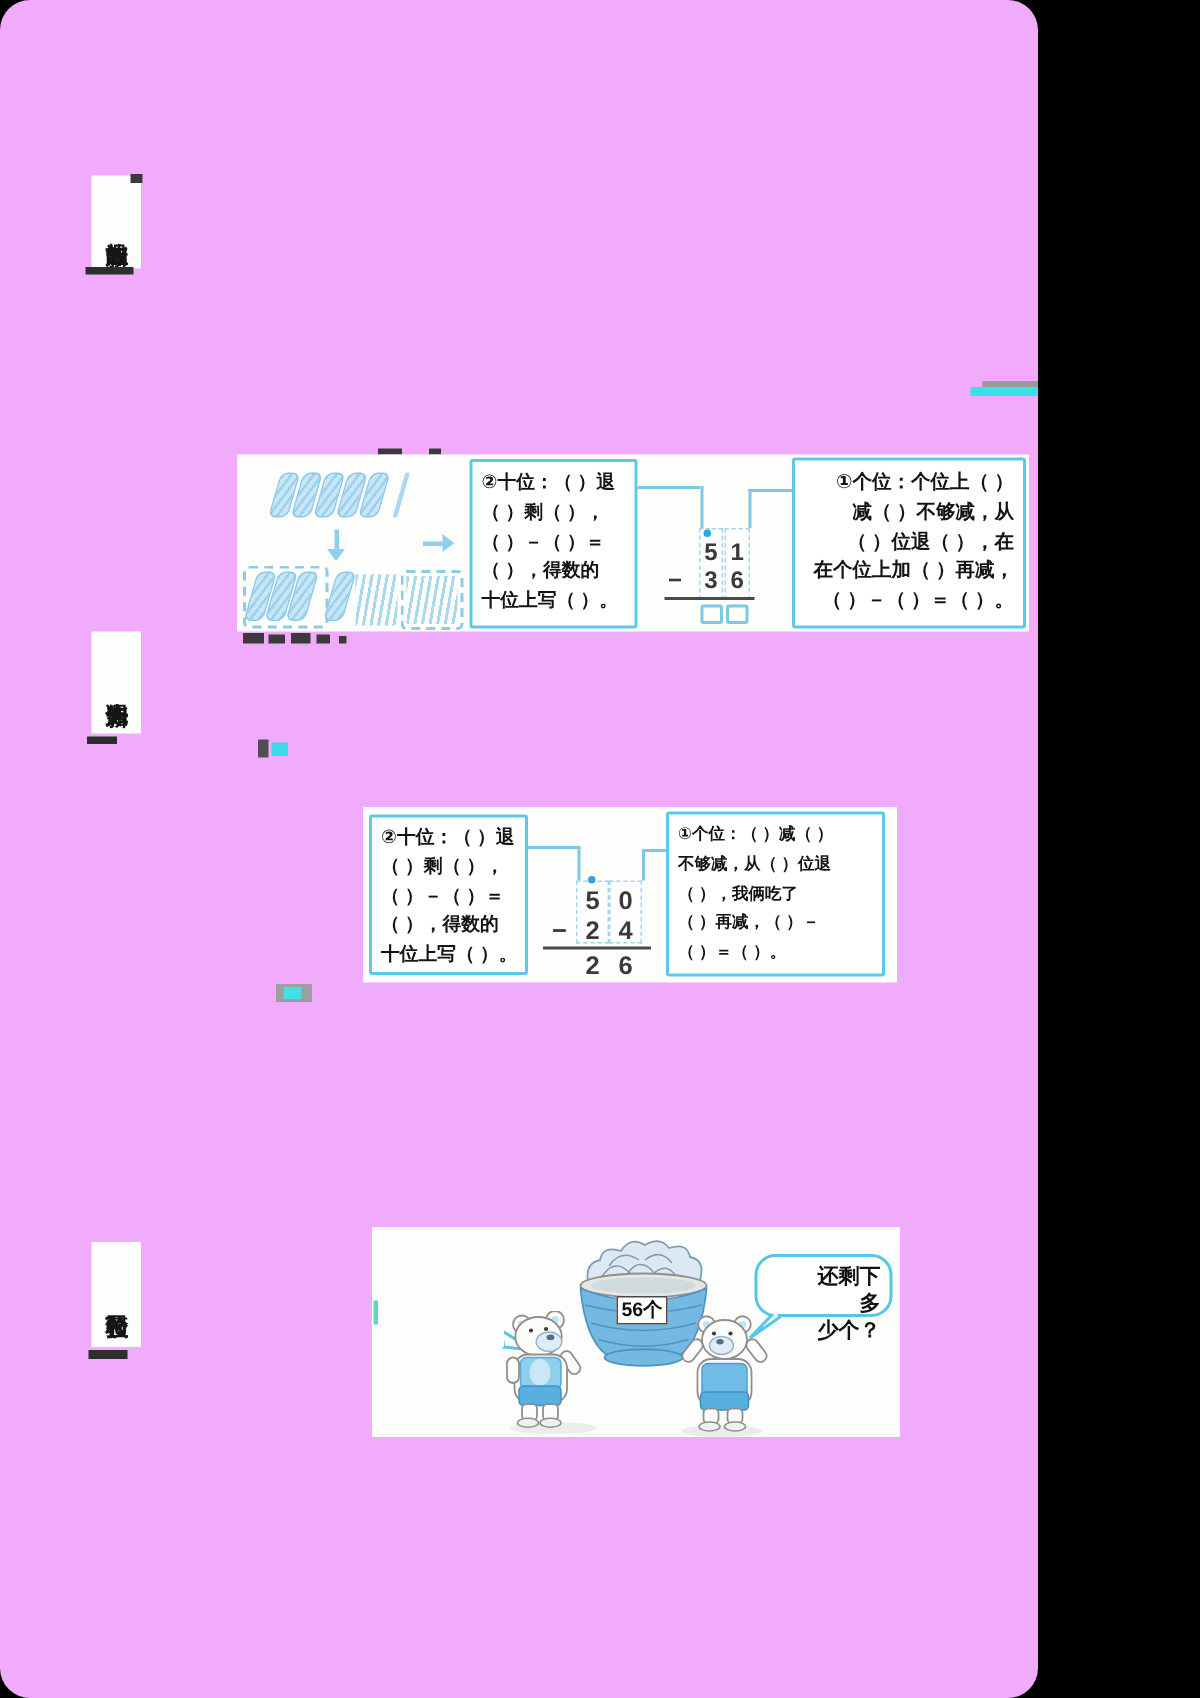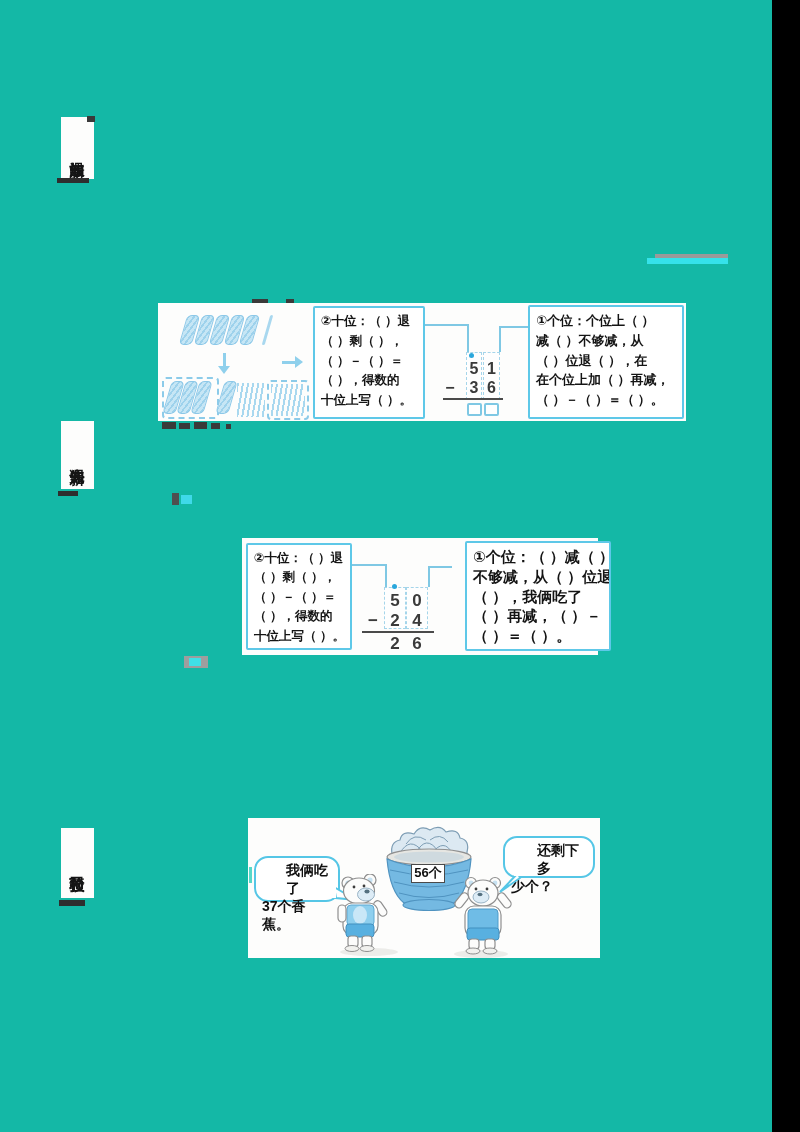--- a/index.html
+++ b/index.html
@@ -1,17 +1,17 @@
 <!DOCTYPE html>
 <html><head>
 <meta charset="utf-8">
 <style>
   html,body{margin:0;padding:0;background:#000;}
-  #canvas{position:relative;width:772px;height:1132px;background:#14b8a6;overflow:hidden;
-          font-family:"Liberation Sans","DejaVu Sans",sans-serif;}
+  #canvas{position:relative;width:692px;height:1132px;background:#f0abfc;overflow:hidden;
+          font-family:"Liberation Sans","DejaVu Sans",sans-serif;border-radius:20px;}
   .abs{position:absolute;}
   .strip{position:absolute;background:#fdfdfc;}
   .vlabel{position:absolute;background:#fdfdfc;color:#151515;writing-mode:vertical-rl;
           text-orientation:upright;font-size:15px;line-height:33px;text-align:center;
           font-weight:600;box-sizing:border-box;padding-top:3px;}
   .smudge{position:absolute;background:#3a3a3a;}
   .ibox{position:absolute;background:#fff;border:2px solid #5ec8e8;box-sizing:border-box;
         color:#141414;font-size:12.5px;line-height:19.8px;padding:4px 6px;overflow:hidden;
         font-weight:600;border-radius:2px;}
   .ibox .ln{white-space:nowrap;}
@@ -110,21 +110,21 @@
       <div class="digit" style="left:308px;top:57px;width:16px;">5</div>
       <div class="digit" style="left:325px;top:57px;width:17px;">1</div>
       <div class="digit" style="left:286px;top:76px;width:12px;">−</div>
       <div class="digit" style="left:308px;top:76px;width:16px;">3</div>
       <div class="digit" style="left:325px;top:76px;width:17px;">6</div>
       <div class="rule" style="left:285px;top:95px;width:60px;"></div>
       <div class="ansbox" style="left:309px;top:100px;width:15px;height:13px;"></div>
       <div class="ansbox" style="left:326px;top:100px;width:15px;height:13px;"></div>
     </div>
 
-    <div class="ibox" style="left:370px;top:2px;width:156px;height:114px;font-size:13px;">
+    <div class="ibox" style="left:370px;top:2px;width:156px;height:114px;font-size:13px;text-align:right;">
       <div class="ln">①个位：个位上（ ）</div>
       <div class="ln">减（ ）不够减，从</div>
       <div class="ln">（ ）位退（ ），在</div>
       <div class="ln">在个位上加（ ）再减，</div>
       <div class="ln">（ ）－（ ）＝（ ）。</div>
     </div>
   </div>
 
   <div class="abs" style="left:172px;top:493px;width:7px;height:12px;background:#4f4f4f;"></div>
   <div class="abs" style="left:181px;top:495px;width:11px;height:9px;background:#3fd9e9;"></div>
@@ -151,43 +151,39 @@
       <div class="digit2" style="left:142px;top:53px;width:22px;">5</div>
       <div class="digit2" style="left:164px;top:53px;width:22px;">0</div>
       <div class="digit2" style="left:124px;top:73px;width:14px;">−</div>
       <div class="digit2" style="left:142px;top:73px;width:22px;">2</div>
       <div class="digit2" style="left:164px;top:73px;width:22px;">4</div>
       <div class="rule" style="left:120px;top:93px;width:72px;"></div>
       <div class="digit2" style="left:142px;top:96px;width:22px;">2</div>
       <div class="digit2" style="left:164px;top:96px;width:22px;">6</div>
     </div>
 
-    <div class="ibox" style="left:223px;top:3px;width:146px;height:110px;font-size:15px;">
+    <div class="ibox" style="left:202px;top:3px;width:146px;height:110px;font-size:11px;">
       <div class="ln">①个位：（ ）减（ ）</div>
       <div class="ln">不够减，从（ ）位退</div>
       <div class="ln">（ ），我俩吃了</div>
       <div class="ln">（ ）再减，（ ）－</div>
       <div class="ln">（ ）＝（ ）。</div>
     </div>
   </div>
 
   <div class="abs" style="left:184px;top:656px;width:24px;height:12px;background:#9e9e9e;"></div>
   <div class="abs" style="left:189px;top:658px;width:12px;height:8px;background:#3fe0e6;"></div>
 
   <div class="strip" style="left:248px;top:818px;width:352px;height:140px;">
 
     <div class="abs" style="left:1px;top:49px;width:3px;height:16px;background:#57d8c9;"></div>
 
     <div class="shadow" style="left:92px;top:130px;width:58px;height:8px;"></div>
     <div class="shadow" style="left:206px;top:132px;width:54px;height:8px;"></div>
 
-    <div class="bubble" style="left:6px;top:38px;width:86px;height:46px;">
-      <div style="padding-left:24px;">我俩吃了</div>
-      <div>37个香蕉。</div>
-    </div>
     <svg class="abs" style="left:84px;top:68px;" width="26" height="20" viewBox="0 0 26 20">
       <polygon points="2,1 24,14 4,12" fill="#fff" stroke="#55c6e6" stroke-width="2"></polygon>
       <rect x="0" y="0" width="4" height="12" fill="#fff"></rect>
     </svg>
 
     <svg class="abs" style="left:88px;top:56px;" width="62" height="80" viewBox="0 0 62 80">
       <circle cx="12" cy="9" r="6" fill="#fcfcfb" stroke="#8f8f8f" stroke-width="1.2"></circle>
       <circle cx="34" cy="6" r="6" fill="#fcfcfb" stroke="#8f8f8f" stroke-width="1.2"></circle>
       <circle cx="12" cy="9" r="2.6" fill="#c7e2f2"></circle>
         <circle cx="34" cy="6" r="2.6" fill="#c7e2f2"></circle>
@@ -239,21 +235,21 @@
         <circle cx="33" cy="13" r="1.4" fill="#3c3c3c"></circle>
       <rect x="11" y="30" width="36" height="31" rx="9" fill="#fcfcfb" stroke="#8f8f8f" stroke-width="1.2"></rect>
       <rect x="14" y="33" width="30" height="23" rx="4" fill="#6fbce6" stroke="#4f9cca" stroke-width="1"></rect>
       <rect x="13" y="52" width="32" height="12" rx="3" fill="#58b0e0" stroke="#4390bf" stroke-width="1"></rect>
       <rect x="15" y="63" width="10" height="10" rx="3" fill="#fcfcfb" stroke="#8f8f8f" stroke-width="1.2"></rect>
       <rect x="31" y="63" width="10" height="10" rx="3" fill="#fcfcfb" stroke="#8f8f8f" stroke-width="1.2"></rect>
       <ellipse cx="19" cy="75" rx="7" ry="3" fill="#f1f1ee" stroke="#8f8f8f" stroke-width="1"></ellipse>
       <ellipse cx="36" cy="75" rx="7" ry="3" fill="#f1f1ee" stroke="#8f8f8f" stroke-width="1"></ellipse>
     </svg>
 
-    <div class="bubble" style="left:255px;top:18px;width:92px;height:42px;">
+    <div class="bubble" style="left:255px;top:18px;width:92px;height:42px;text-align:right;">
       <div style="padding-left:26px;">还剩下多</div>
       <div>少个？</div>
     </div>
     <svg class="abs" style="left:250px;top:54px;" width="24" height="22" viewBox="0 0 24 22">
       <polygon points="20,1 2,20 22,6" fill="#fff" stroke="#55c6e6" stroke-width="2"></polygon>
       <rect x="16" y="0" width="8" height="4" fill="#fff"></rect>
     </svg>
   </div>
 
 </div>

